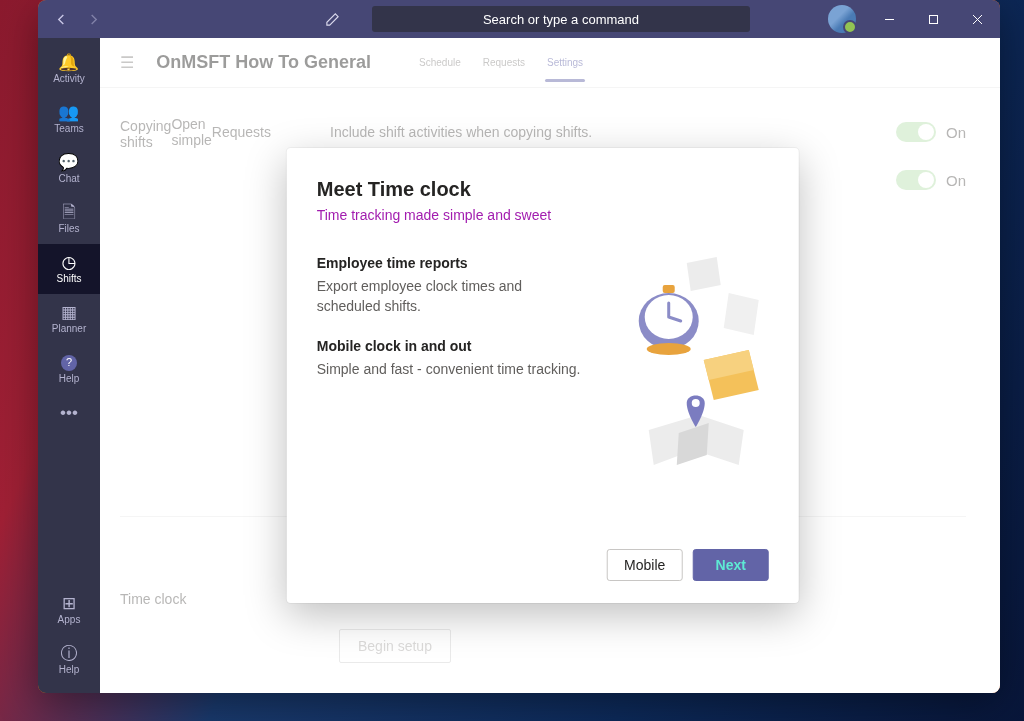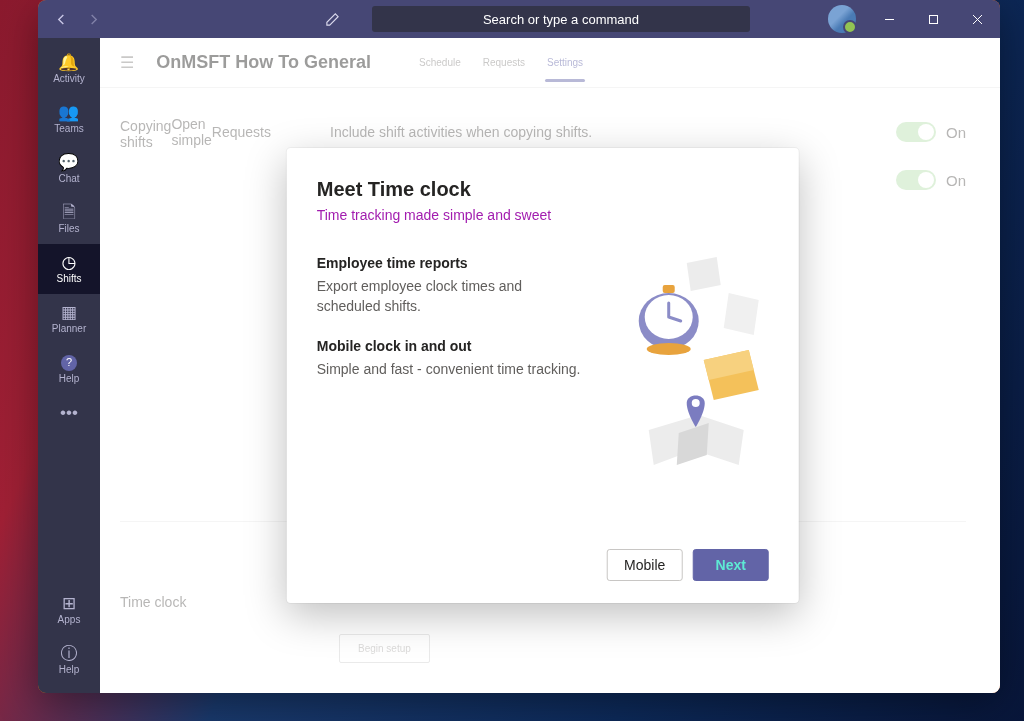--- a/index.html
+++ b/index.html
@@ -116,21 +116,21 @@
     width:40px; height:20px; border-radius:10px; background:#b8e0b0;
     position:relative;
   }
   .toggle::after{
     content:""; position:absolute; right:2px; top:2px; width:16px; height:16px; border-radius:50%; background:#fff;
   }
   .on-label{ font-size:15px; color:#605e5c;}
 
   .begin-setup {
     display:inline-block; padding:8px 18px; border:1px solid #d0d0d0;
-    color:#b0aeac; font-size:10px; background:#fff; border-radius:2px;margin-top:44px;
+    color:#b0aeac; font-size:14px; background:#fff; border-radius:2px;margin-top:44px;
   }
 
   
   .dim {
     position:absolute; inset:0; background:rgba(255,255,255,0.55);
     pointer-events:none;
   }
 
   
   .modal {

